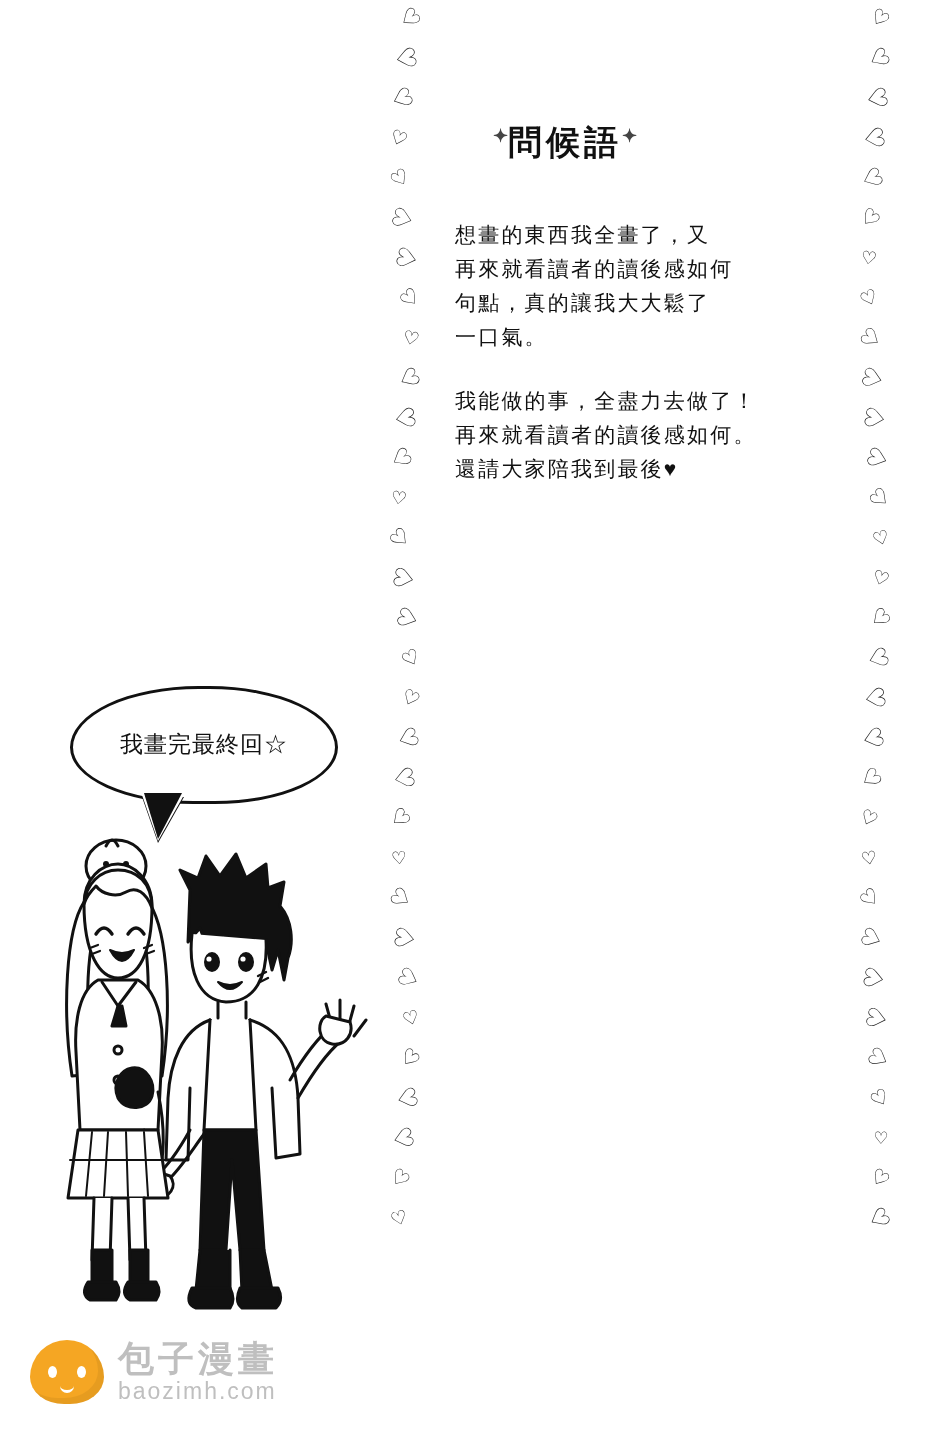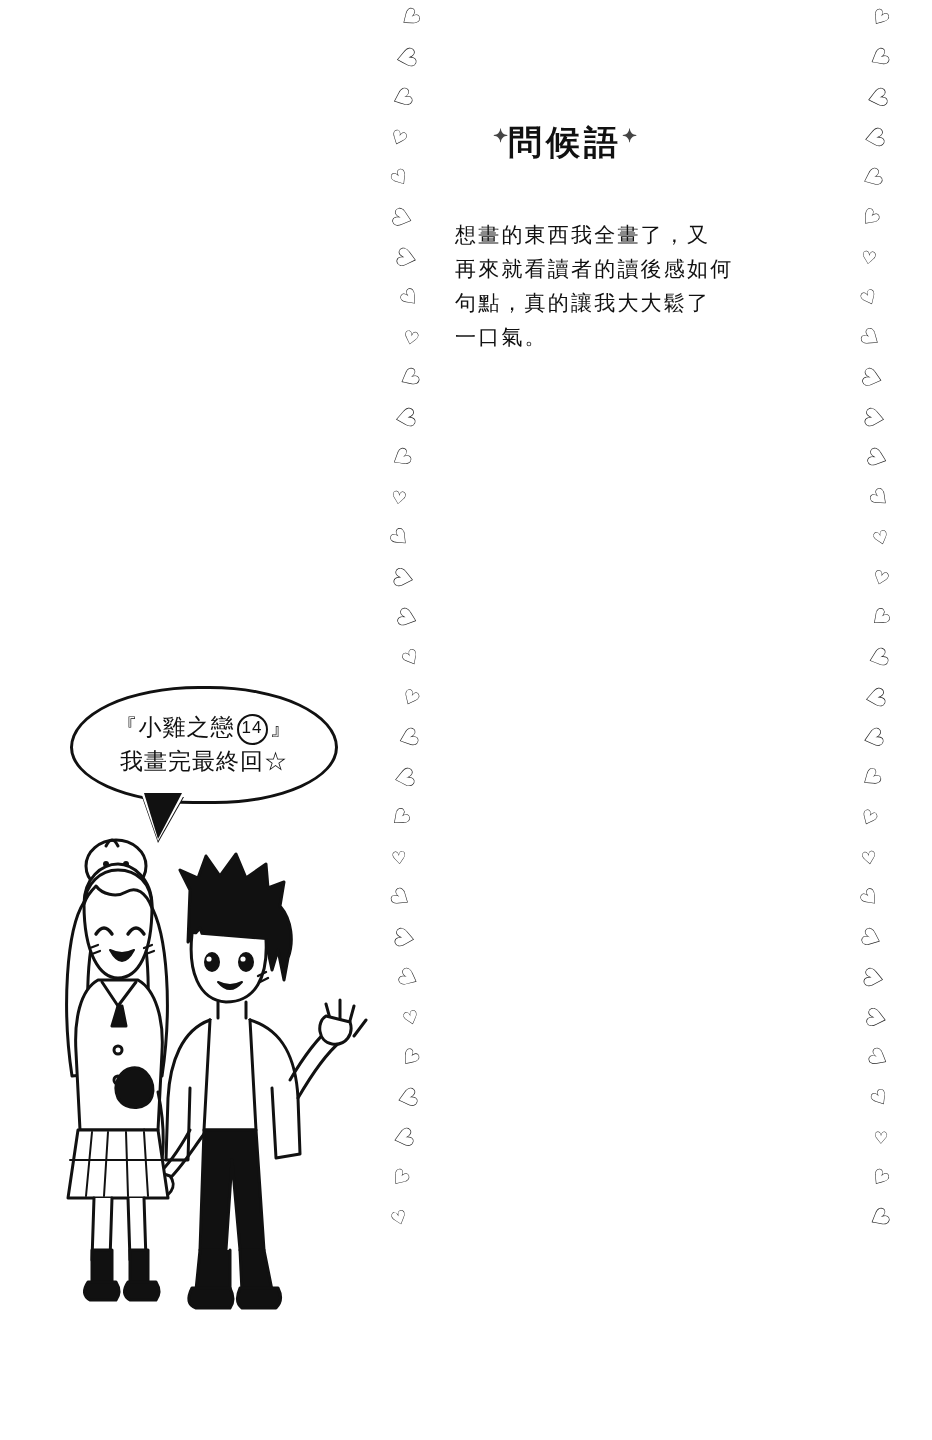--- a/index.html
+++ b/index.html
@@ -278,26 +278,26 @@
 
   <div class="afterword">
     <div class="aw-title">
       <span class="sparkle">✦</span><span>問候語</span><span class="sparkle">✦</span>
     </div>
 
     <p class="aw-para">想畫的東西我全畫了，又
 再來就看讀者的讀後感如何
 句點，真的讓我大大鬆了
 一口氣。</p>
+    <p class="aw-para">我能做的事，全盡力去做了！
+再來就看讀者的讀後感如何。
+還請大家陪我到最後♥</p>
   </div>
 
   <div class="bubble">
-    <div class="bubble-line">
-      <span>『小雞之戀</span><span class="circnum">14</span><span>』</span>
-    </div>
     <div class="bubble-line">我畫完最終回☆</div>
   </div>
   <div class="bubble-tail"></div>
 
   <div class="illus">
     <svg viewBox="0 0 340 520" width="340" height="520" xmlns="http://www.w3.org/2000/svg">
       <g fill="none" stroke="#111" stroke-width="3" stroke-linecap="round" stroke-linejoin="round">
 
         <path d="M150 60 L140 40 L158 48 L166 26 L180 46 L196 24 L206 48 L226 34 L228 58 L244 52 L240 76
                  C252 90 254 112 248 128 L244 150 L238 120 L232 140 L226 112 L214 132 L206 108
@@ -380,14 +380,23 @@
 
         <path d="M52 420 L52 452 L72 452 L72 420 Z" fill="#111" stroke="#111"></path>
         <path d="M90 420 L90 452 L108 452 L108 420 Z" fill="#111" stroke="#111"></path>
 
         <path d="M48 452 q-8 12 2 18 l26 0 q6 -8 0 -18 Z" fill="#111" stroke="#111"></path>
         <path d="M88 452 q-8 12 2 18 l26 0 q6 -8 0 -18 Z" fill="#111" stroke="#111"></path>
       </g>
     </svg>
   </div>
 
+  <div class="watermark">
+    <div class="wm-bun">
+      <div class="mouth"></div>
+    </div>
+    <div class="wm-text">
+      <div class="wm-title">包子漫畫</div>
+      <div class="wm-sub">baozimh.com</div>
+    </div>
+  </div>
 
 </div>
 
 </body></html>

